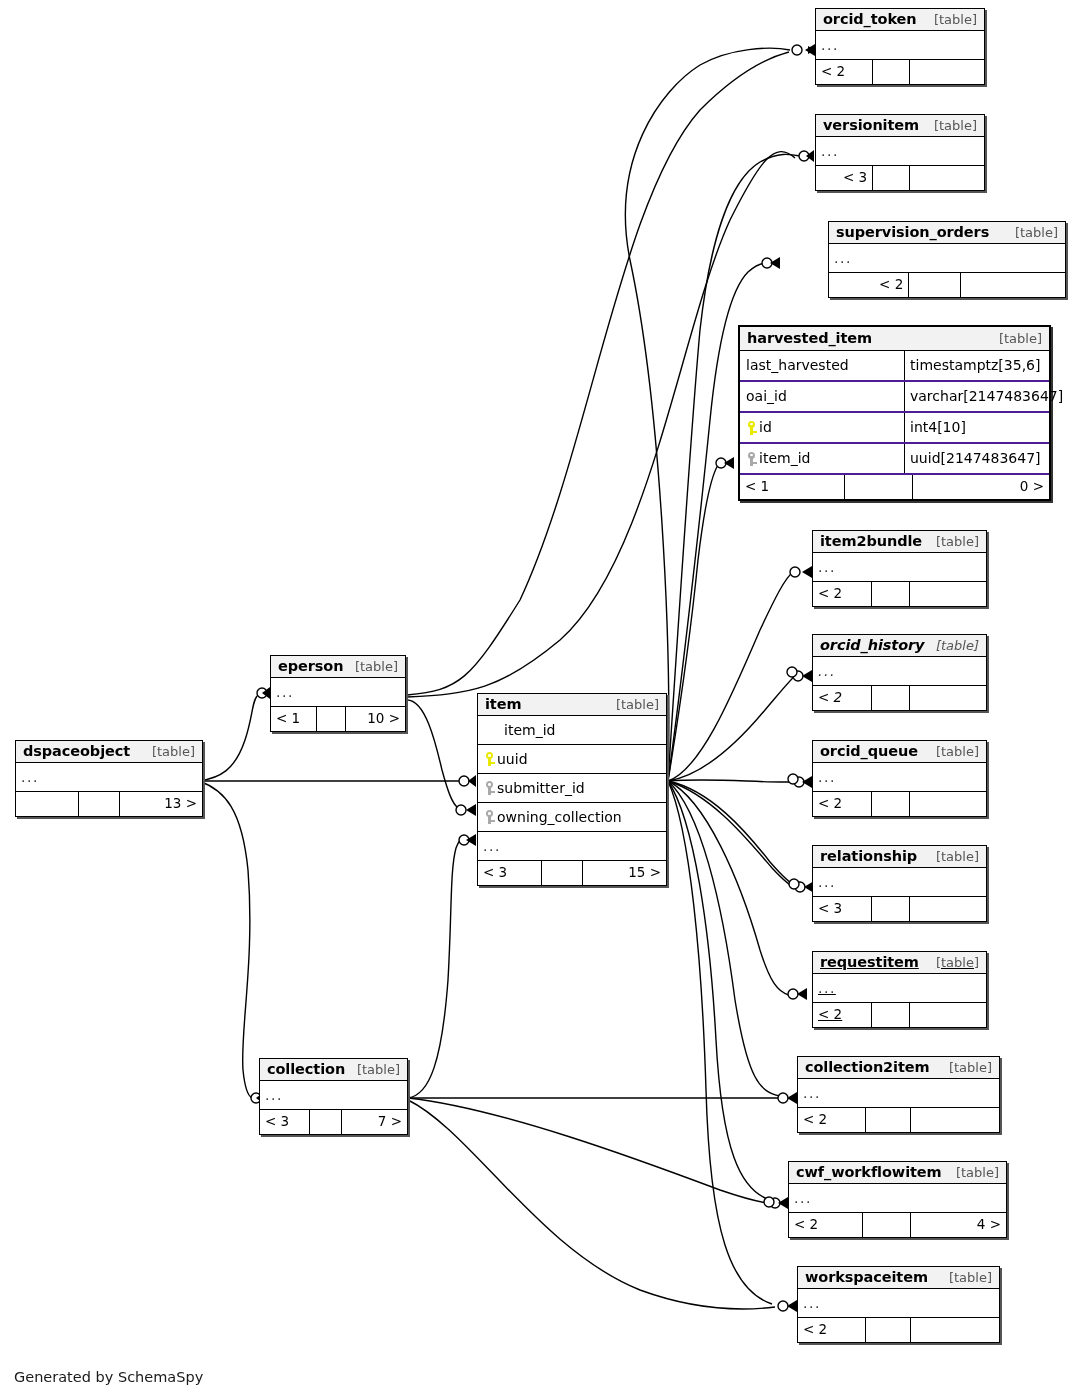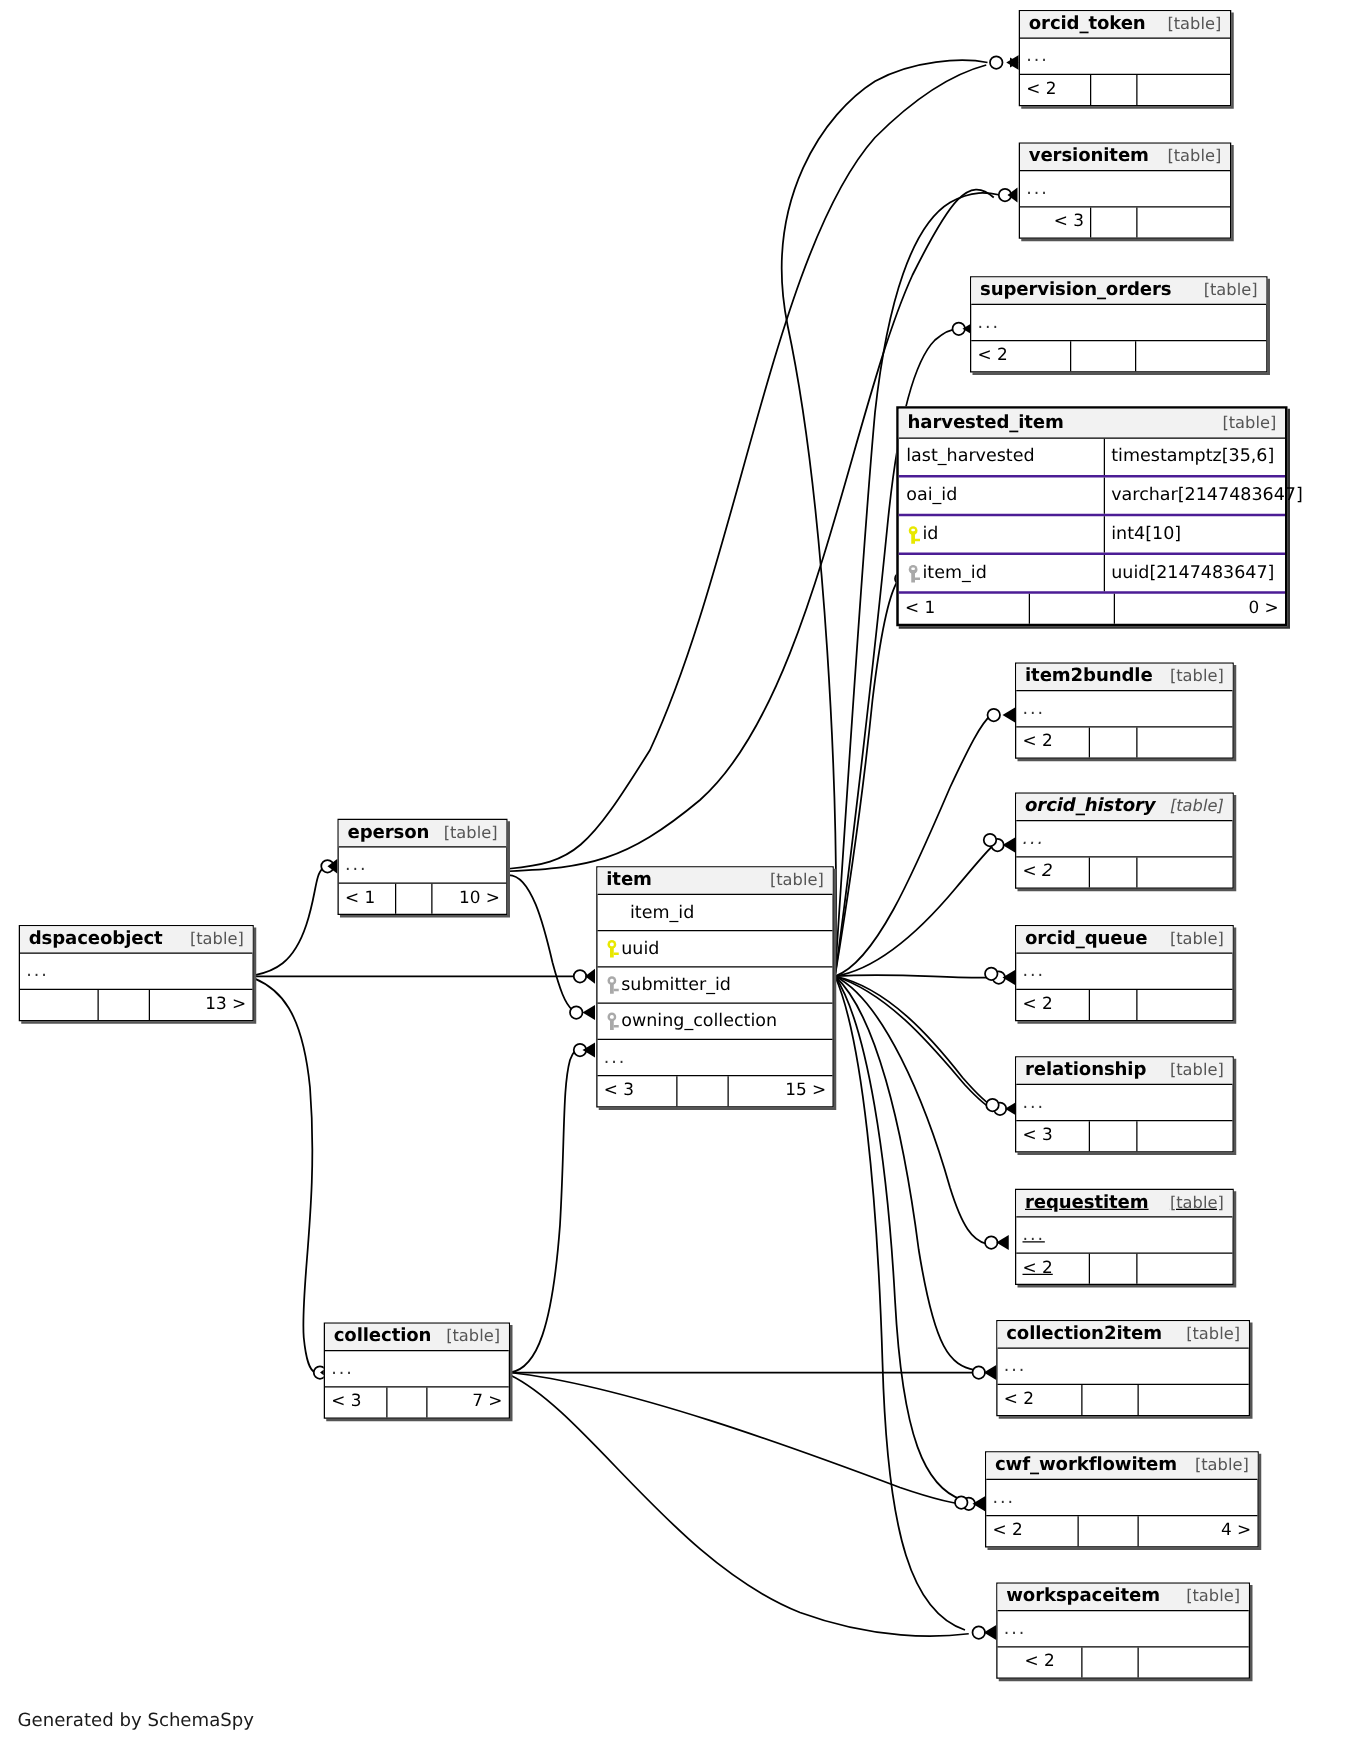--- a/index.html
+++ b/index.html
@@ -281,34 +281,34 @@
       <span class="ttag">[table]</span>
     </div>
     <div class="trow dots">...</div>
     <div class="tfoot">
       <div class="fl">&lt; 3</div>
       <div class="fm"></div>
       <div class="fr"></div>
     </div>
   </div>
 
-  <div class="tbl" style="left:776px; top:221px; width:238px;">
+  <div class="tbl" style="left:828px; top:221px; width:238px;text-align:right;">
     <div class="thead">
       <span class="tname">supervision_orders</span>
       <span class="ttag">[table]</span>
     </div>
     <div class="trow dots">...</div>
     <div class="tfoot">
       <div class="fl">&lt; 2</div>
       <div class="fm"></div>
       <div class="fr"></div>
     </div>
   </div>
 
-  <div class="tbl emph" style="left:717px; top:325px; width:313px;">
+  <div class="tbl emph" style="left:738px; top:325px; width:313px;">
     <div class="thead" style="padding:3px 7px 4px 7px;">
       <span class="tname">harvested_item</span>
       <span class="ttag">[table]</span>
     </div>
 
     <div class="cols2">
       <div class="cname">
         <span class="nocell"></span>
         <span>last_harvested</span>
       </div>
@@ -440,21 +440,21 @@
       <span class="ttag">[table]</span>
     </div>
     <div class="trow dots">...</div>
     <div class="tfoot">
       <div class="fl">&lt; 2</div>
       <div class="fm"></div>
       <div class="fr">4 &gt;</div>
     </div>
   </div>
 
-  <div class="tbl" style="left:797px; top:1266px; width:203px;text-align:center;">
+  <div class="tbl" style="left:797px; top:1266px; width:203px;">
     <div class="thead">
       <span class="tname">workspaceitem</span>
       <span class="ttag">[table]</span>
     </div>
     <div class="trow dots">...</div>
     <div class="tfoot">
       <div class="fl">&lt; 2</div>
       <div class="fm"></div>
       <div class="fr"></div>
     </div>

